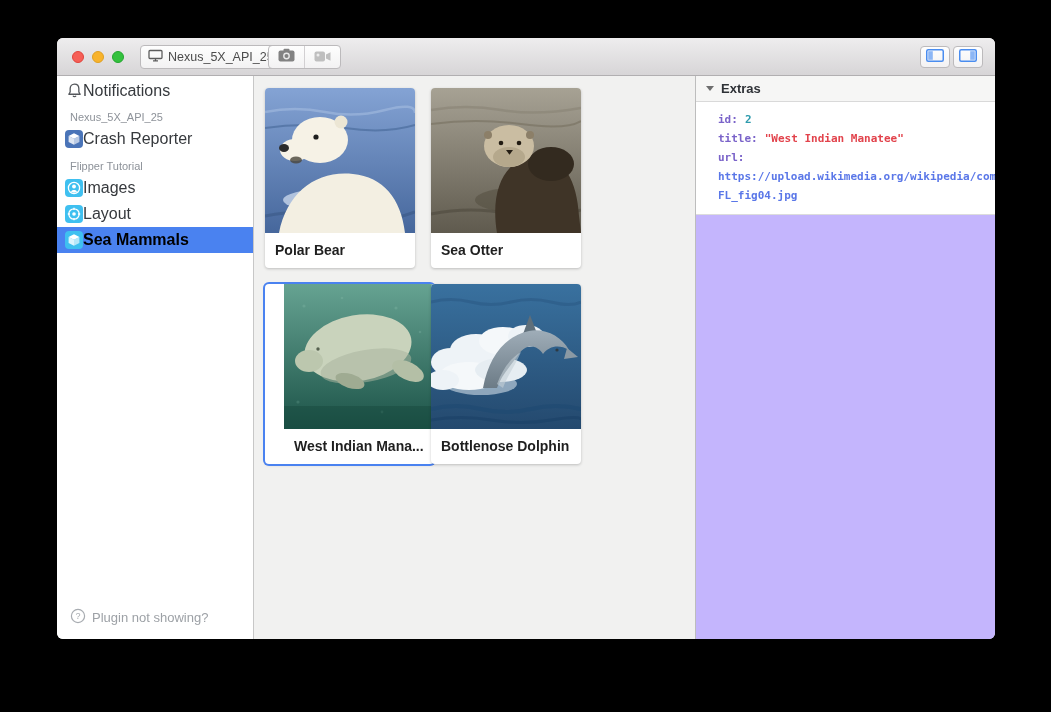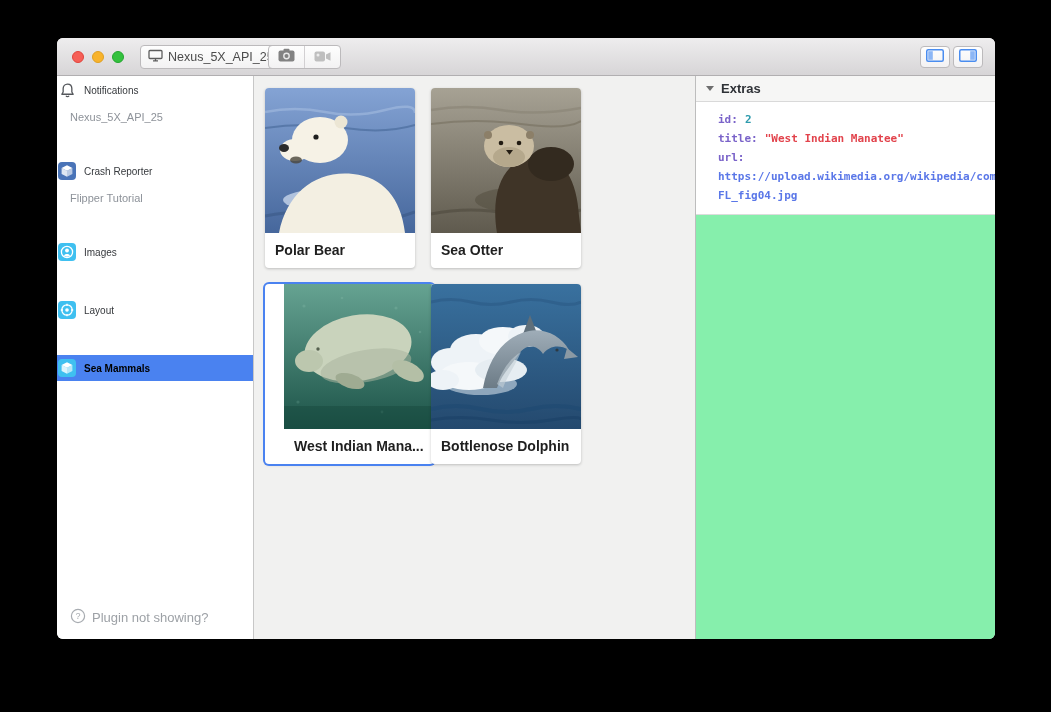--- a/index.html
+++ b/index.html
@@ -33,23 +33,23 @@
   .toggle-btn{width:30px;height:22px;border:1px solid #bcbabc;border-radius:4px;
               background:linear-gradient(#fefefe,#f3f2f3);display:flex;align-items:center;
               justify-content:center;box-sizing:border-box;}
 
   
   .content{flex:1;display:flex;min-height:0;}
 
   
   .sidebar{width:197px;flex:none;background:#fff;border-right:1px solid #c7c7c7;
            position:relative;padding-top:2px;box-sizing:border-box;}
-  .side-item{height:25px;display:flex;align-items:center;padding-left:1px;gap:8px;
-             font-size:10px;color:#36393d;}
-  .side-item.tall{height:26px;margin-top:32px;}
+  .side-item{height:25px;display:flex;align-items:center;padding-left:8px;gap:0;
+             font-size:16px;color:#36393d;}
+  .side-item.tall{height:26px;}
   .side-section{height:20px;display:flex;align-items:flex-end;padding-left:13px;
                 padding-bottom:3px;font-size:11px;color:#8d9299;}
   .side-item.selected{background:var(--accent-blue,#4a82f0);color:#000000;font-weight:bold;}
   .badge{width:18px;height:18px;border-radius:4px;display:flex;align-items:center;
          justify-content:center;flex:none;}
   .badge.blue{background:var(--icon-blue,#4a74b8);}
   .badge.slate{background:var(--icon-slate,#5b6fa3);}
   .badge.cyan{background:var(--icon-cyan,#3fc0f0);}
   .bell-wrap{width:18px;display:flex;justify-content:center;flex:none;}
   .side-footer{position:absolute;left:13px;bottom:12px;display:flex;align-items:center;
@@ -59,21 +59,21 @@
   .main{flex:1;background:#f1f1f0;padding:12px 0 0 11px;box-sizing:border-box;min-width:0;}
   .cards{display:grid;grid-template-columns:150px 150px;column-gap:19px;row-gap:21px;gap:16px;}
   .card{width:150px;background:#fff;border-radius:4px;overflow:hidden;
         box-shadow:0 1px 3px rgba(0,0,0,.22);}
   .card.selected{box-shadow:0 0 0 2px var(--accent-blue,#4a82f0),0 1px 3px rgba(0,0,0,.22);padding-left:19px;}
   .card-img{width:150px;height:145px;display:block;}
   .card-title{padding:9px 10px 10px;font-size:14px;font-weight:bold;color:#1f1f1f;
               white-space:nowrap;overflow:hidden;}
 
   
-  .rpanel{width:300px;flex:none;border-left:1px solid #bdbdbd;background:#86efac;
+  .rpanel{width:300px;flex:none;border-left:1px solid #bdbdbd;background:#c4b5fd;
           display:flex;flex-direction:column;box-sizing:border-box;}
   .rheader{height:25px;flex:none;background:#f6f6f5;border-bottom:1px solid #d9d9d9;
            display:flex;align-items:center;padding-left:10px;gap:7px;font-size:13px;
            font-weight:600;color:#2f3237;}
   .tri{width:0;height:0;border-left:4.5px solid transparent;border-right:4.5px solid transparent;
        border-top:5.5px solid #6e6e6e;}
   .rbody{background:#fff;border-bottom:1px solid #dcdcdc;padding:8px 0 9px 22px;
          font-family:"DejaVu Sans Mono","Liberation Mono",monospace;font-size:11px;line-height:19px;}
   .jline{white-space:nowrap;overflow:hidden;font-weight:bold;}
   .jkey{color:var(--json-key,#7a63c9);}

